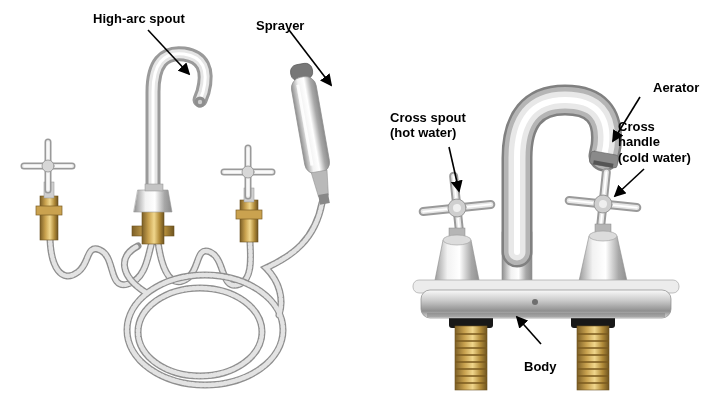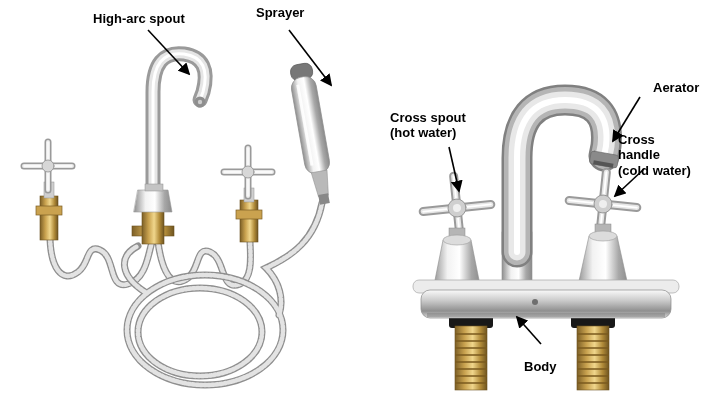--- a/index.html
+++ b/index.html
@@ -198,26 +198,26 @@
       <line x1="289" y1="30" x2="331" y2="85" marker-end="url(#arrow)"></line>
       <line x1="449" y1="147" x2="459" y2="191" marker-end="url(#arrow)"></line>
       <line x1="640" y1="97" x2="613" y2="141" marker-end="url(#arrow)"></line>
       <line x1="644" y1="169" x2="615" y2="196" marker-end="url(#arrow)"></line>
       <line x1="541" y1="344" x2="517" y2="317" marker-end="url(#arrow)"></line>
     </g>
   </svg>
 
   <div class="label" style="left:93px;top:11px">High-arc spout</div>
 
-  <div class="label" style="left:256px;top:5px">Sprayer</div>
+  <div class="label" style="left:256px;top:18px">Sprayer</div>
 
   <div class="label" style="left:390px;top:110px">Cross spout
 (hot water)</div>
 
   <div class="label" style="left:653px;top:80px">Aerator</div>
 
-  <div class="label" style="left:618px;top:132px">Cross
+  <div class="label" style="left:618px;top:119px">Cross
 handle
 (cold water)</div>
 
   <div class="label" style="left:524px;top:359px">Body</div>
 
 </div>
 
 </body></html>

